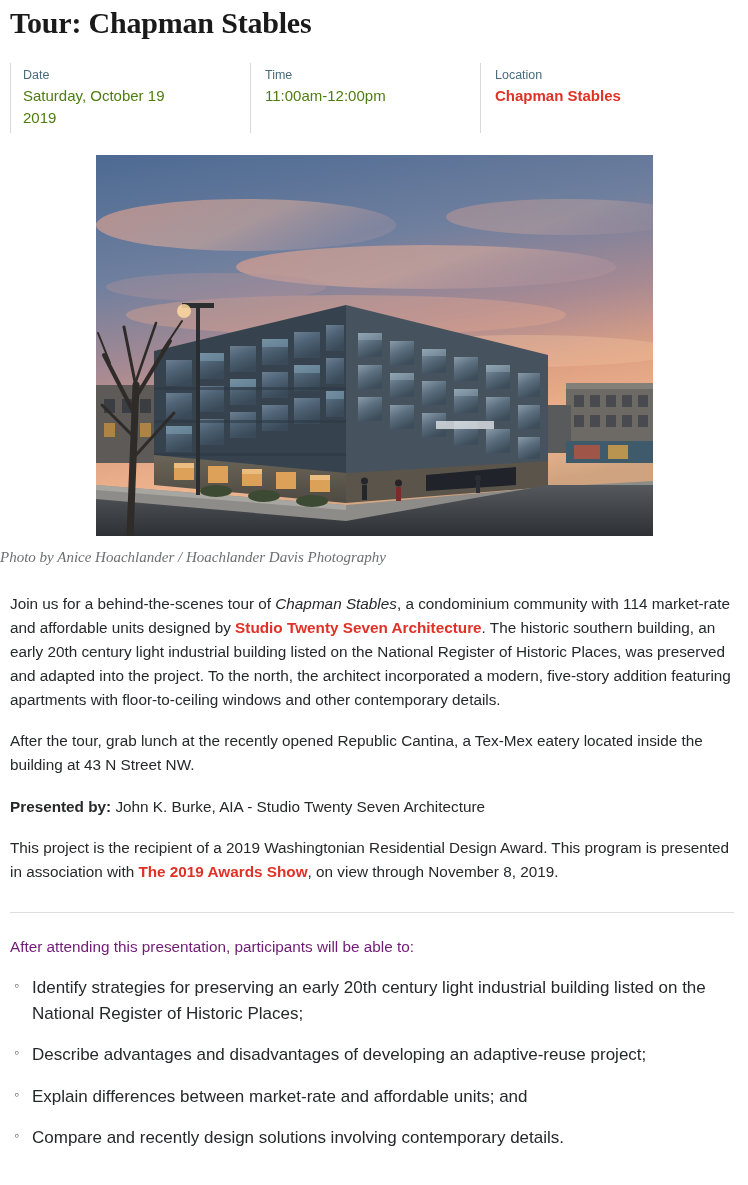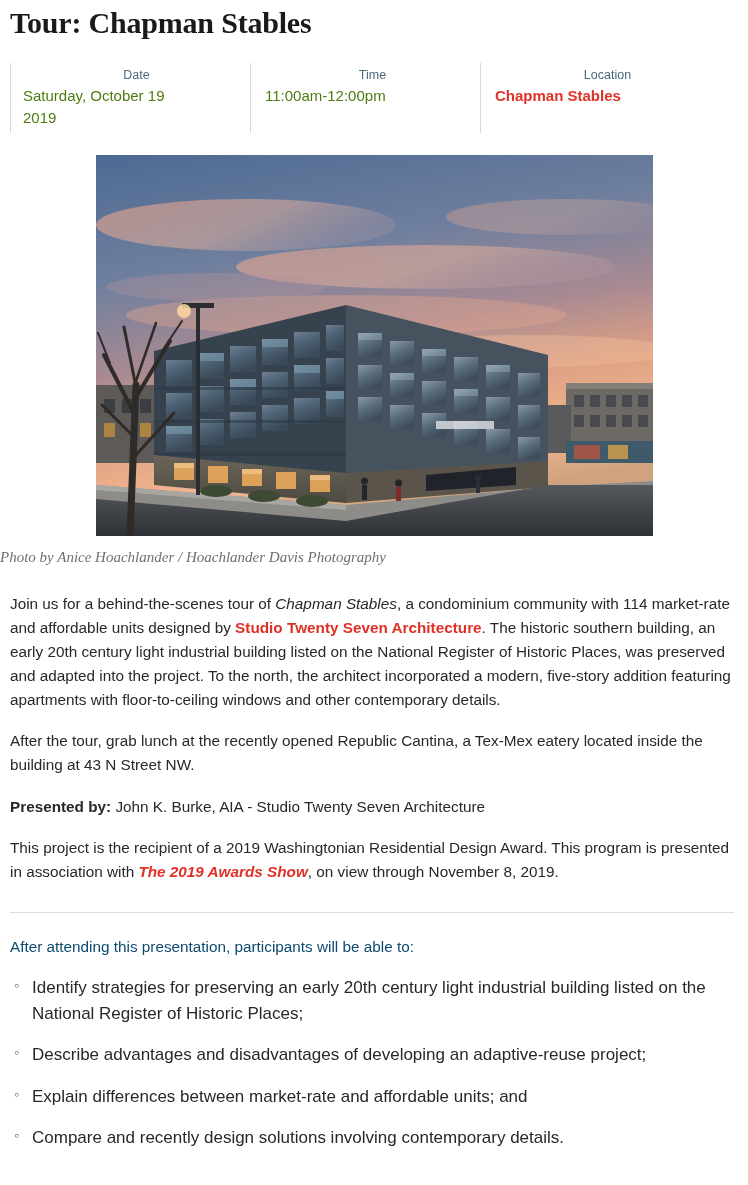--- a/index.html
+++ b/index.html
@@ -44,21 +44,20 @@
     position: relative;
   }
   .meta-col.date { width: 240px; padding-left: 12px; }
   .meta-col.time { width: 230px; }
   .meta-col.location { width: 240px; }
   .meta-label {
     font-size: 12.5px;
     color: #4a6b7c;
     line-height: 1.4;
     margin-bottom: 1px;
-    text-align: center;
   }
   .meta-value {
     font-size: 15px;
     color: #4d7c0f;
     line-height: 1.45;
   }
   .meta-value.twoline { max-width: 150px; }
   .meta-value.link {
     color: #e03127;
     font-weight: bold;
@@ -100,41 +99,40 @@
   }
   .body p:last-child { margin-bottom: 0; }
   .body em { font-style: italic; }
   .body strong { font-weight: bold; }
   a.redlink {
     color: #e03127;
     text-decoration: none;
     font-weight: bold;
   }
   a.redlink.italic {
-    font-style: italic;
     font-weight: bold;
   }
 
   
   hr.rule {
     border: 0;
     border-top: 1px solid #dcdedf;
     margin: 28px 10px 0 10px;
     width: 724px;
   }
 
   
   .objectives {
     margin: 22px 0 0 10px;
     width: 724px;
   }
   .objectives-intro {
     font-size: 15.3px;
     line-height: 1.55;
-    color: #0c4a6e;
+    color: #701a75;
     margin: 8px 0 16px 0;
   }
   ul.obj-list {
     list-style: none;
     margin: 0;
     padding: 0;
   }
   ul.obj-list li {
     position: relative;
     padding-left: 22px;

